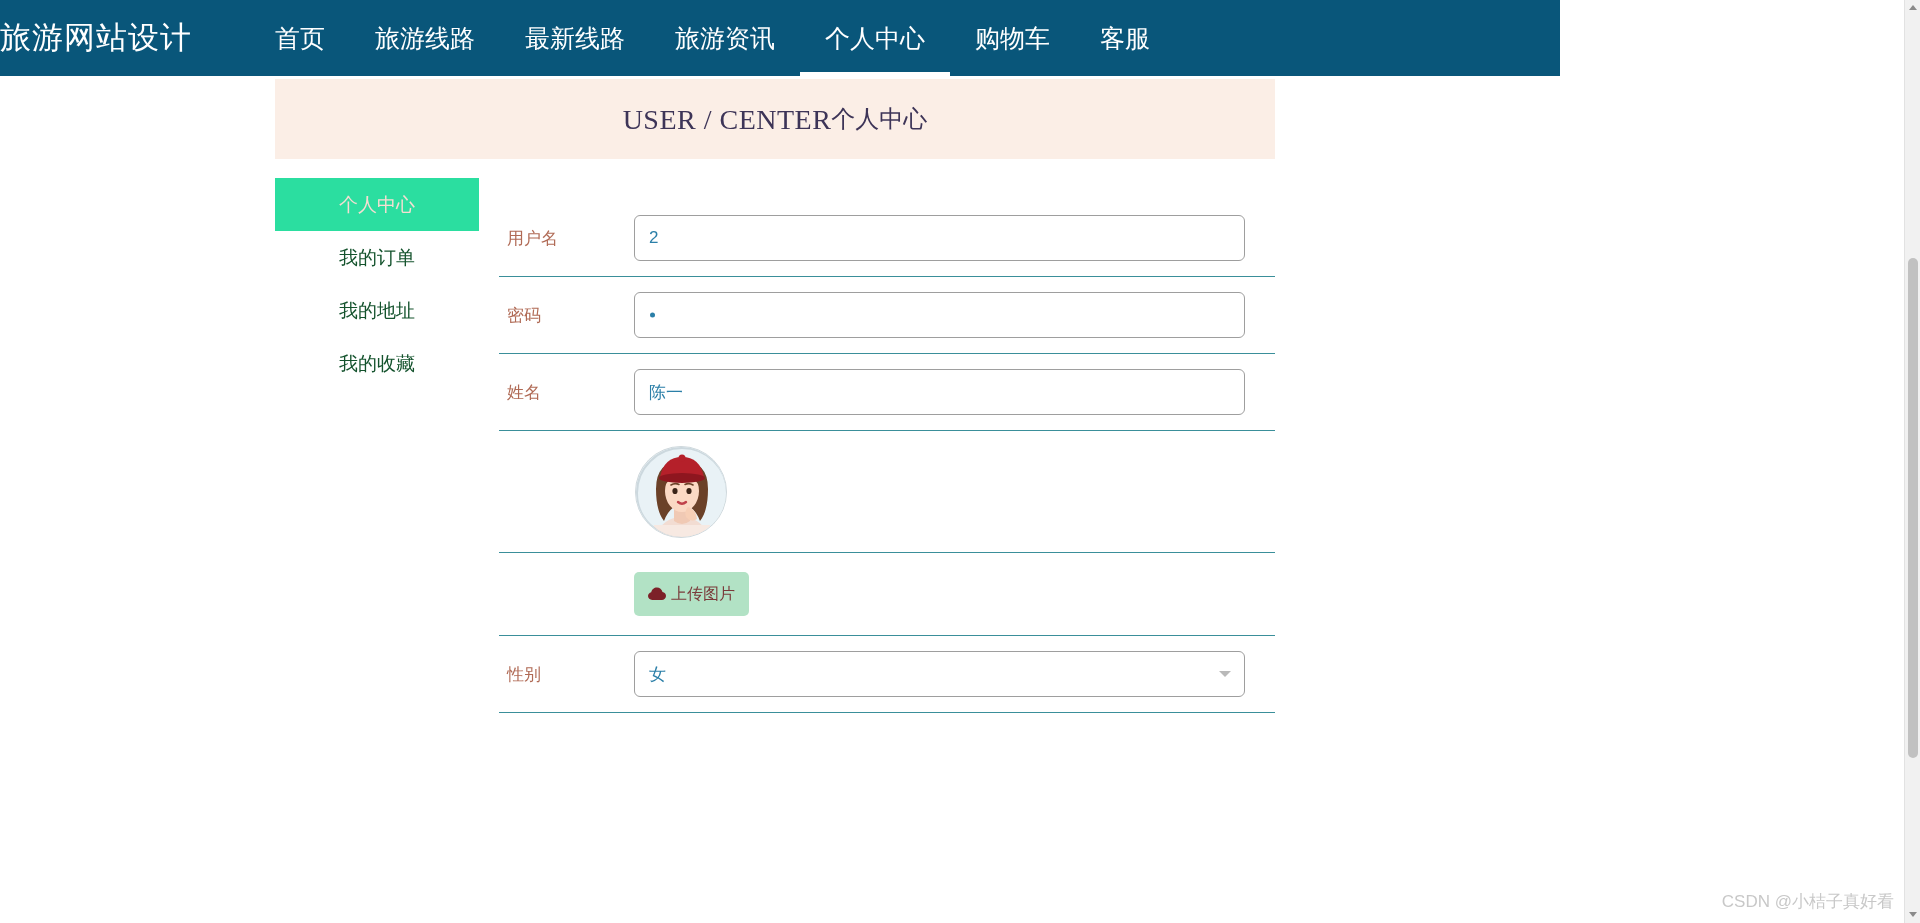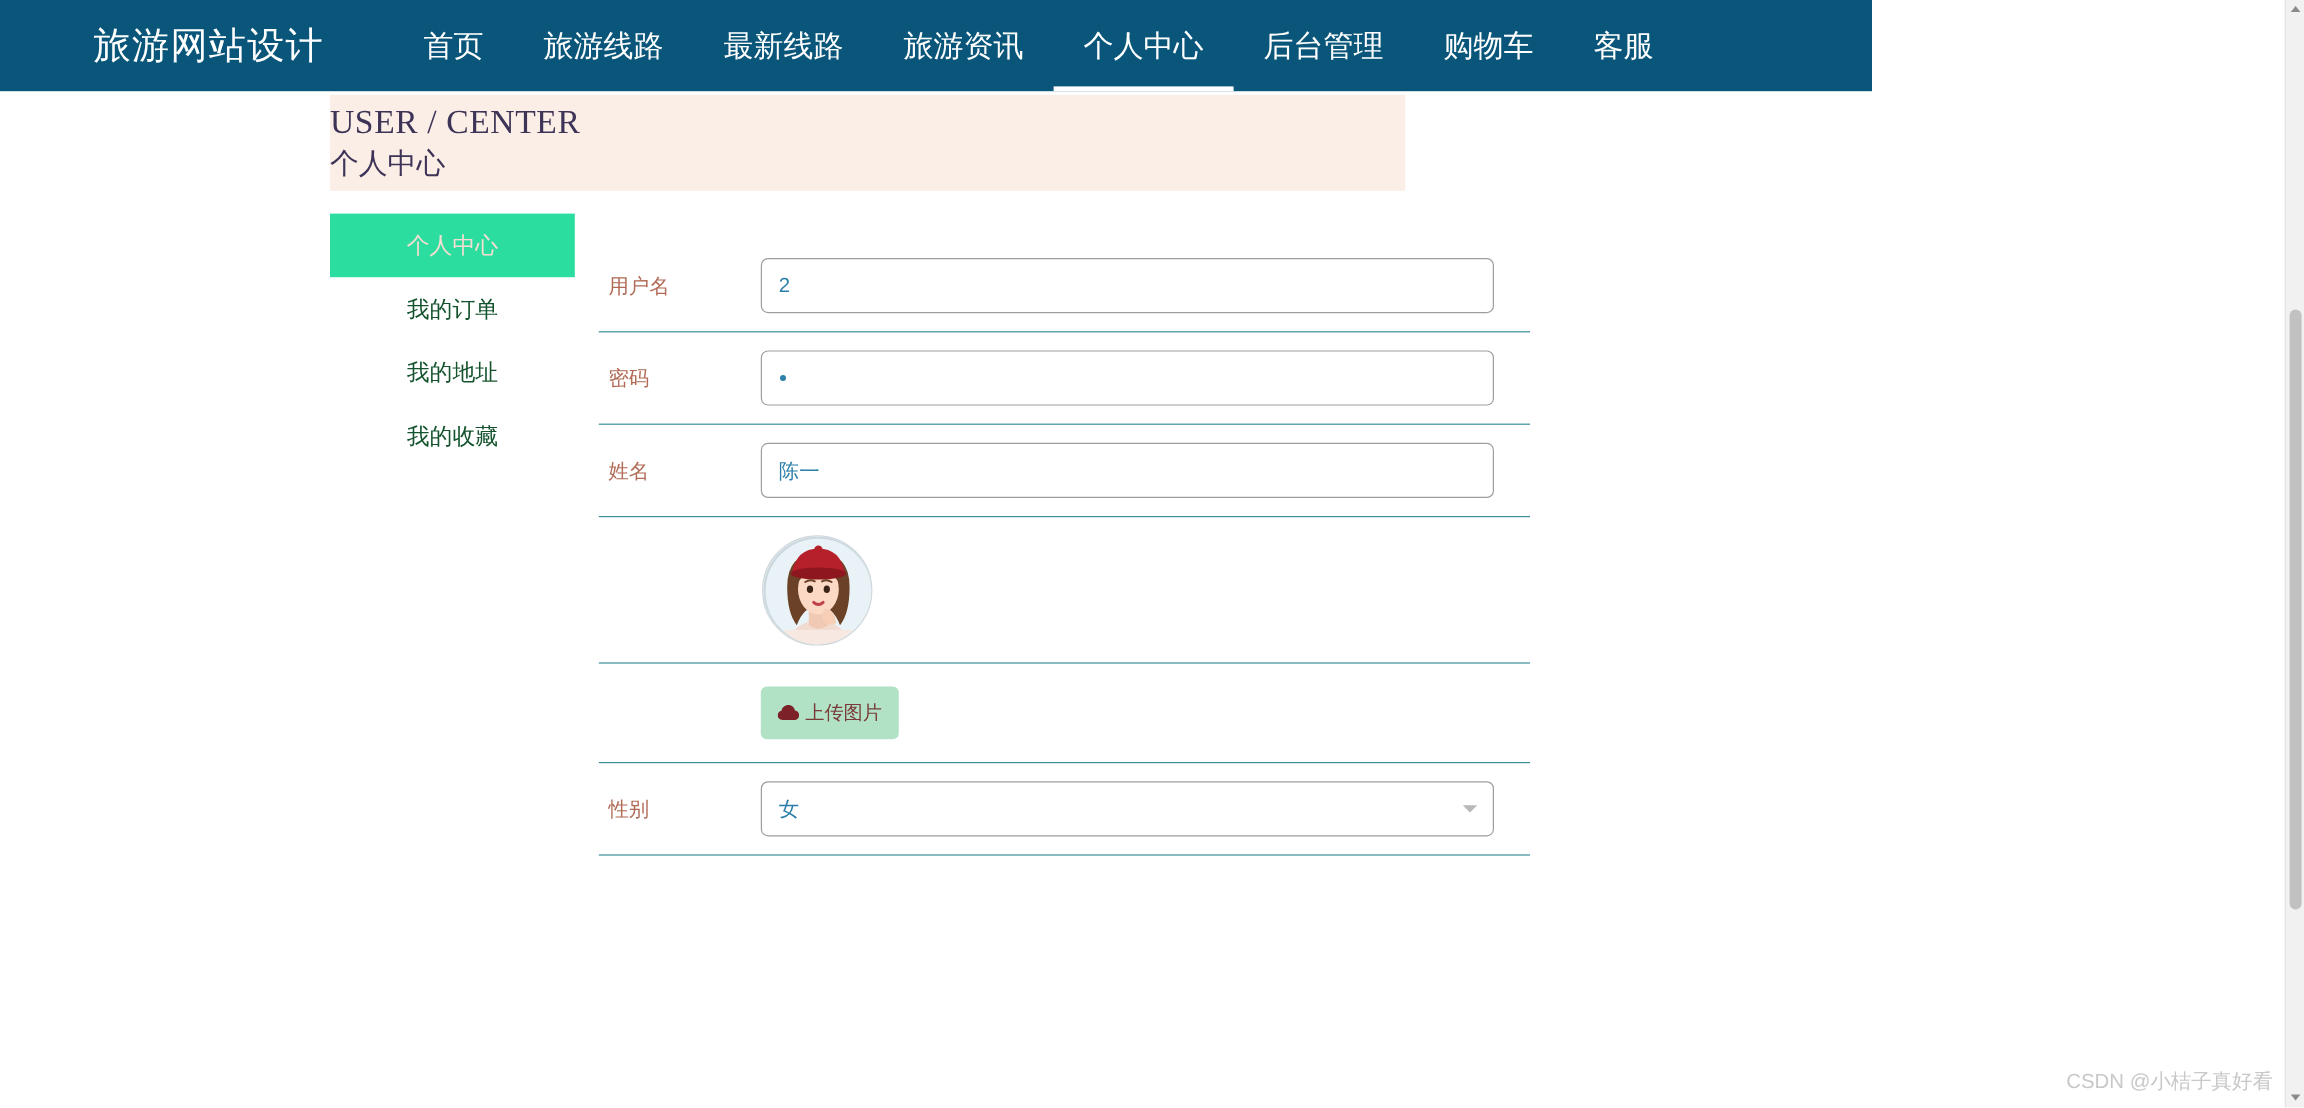--- a/index.html
+++ b/index.html
@@ -15,21 +15,20 @@
   .navbar {
     position: absolute; top: 0; left: 0;
     width: 1560px; height: 76px;
     background: #09567a;
     display: flex; align-items: center;
   }
   .nav-logo {
     color: #ffffff;
     font-size: 31px;
     letter-spacing: 1px;
-    margin-left: 78px;
     white-space: nowrap;
     font-weight: 400;
   }
   .nav-menu {
     display: flex; align-items: stretch;
     height: 76px;
     margin-left: 58px;
   }
   .nav-item {
     display: flex; align-items: center; justify-content: center;
@@ -74,24 +73,24 @@
     width: 0; height: 0; border-left: 4px solid transparent;
     border-right: 4px solid transparent;
   }
   .scroll-arrow.up i { border-bottom: 5px solid #8a8a8a; }
   .scroll-arrow.down i { border-top: 5px solid #8a8a8a; }
 
   
   .banner {
     position: absolute;
     top: 79px; left: 275px;
-    width: 896px; height: 80px;
+    width: 1000px; height: 80px;
     background: #fbeee6;
-    display: flex; flex-direction: column;
-    justify-content: center;
+    display: flex; flex-direction: row;
+    align-items: center; justify-content: center;
   }
   .banner-en {
     font-family: "Liberation Serif", "DejaVu Serif", serif;
     font-size: 28px;
     color: #3d3457;
     letter-spacing: 0.5px;
     line-height: 1.25;
   }
   .banner-cn {
     font-family: "Liberation Serif", "DejaVu Serif", serif;
@@ -242,21 +241,20 @@
 <div class="page">
 
   <div class="navbar">
     <div class="nav-logo">旅游网站设计</div>
     <div class="nav-menu">
       <div class="nav-item">首页</div>
       <div class="nav-item">旅游线路</div>
       <div class="nav-item">最新线路</div>
       <div class="nav-item">旅游资讯</div>
       <div class="nav-item active">个人中心</div>
-      <div class="nav-item">后台管理</div>
       <div class="nav-item">购物车</div>
       <div class="nav-item">客服</div>
     </div>
   </div>
 
   <div class="banner">
     <div class="banner-en">USER / CENTER</div>
     <div class="banner-cn">个人中心</div>
   </div>
 

